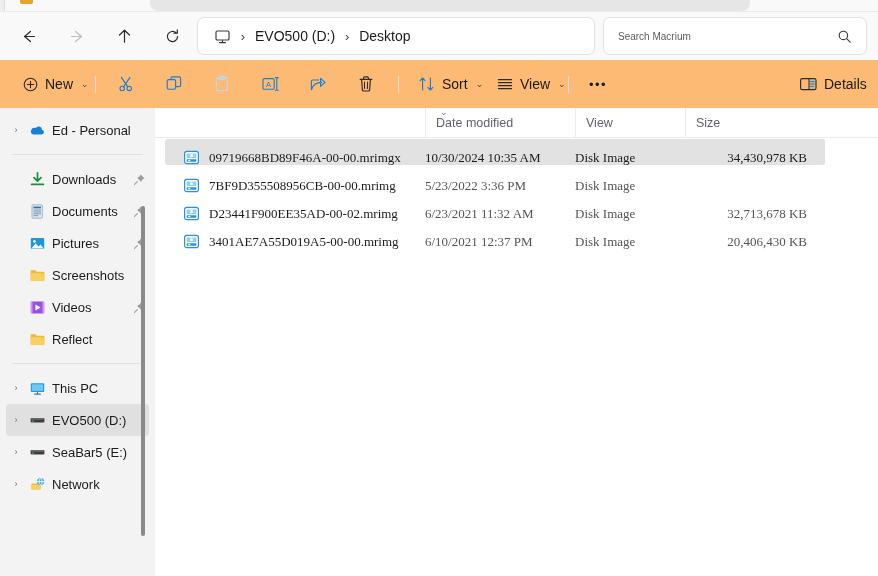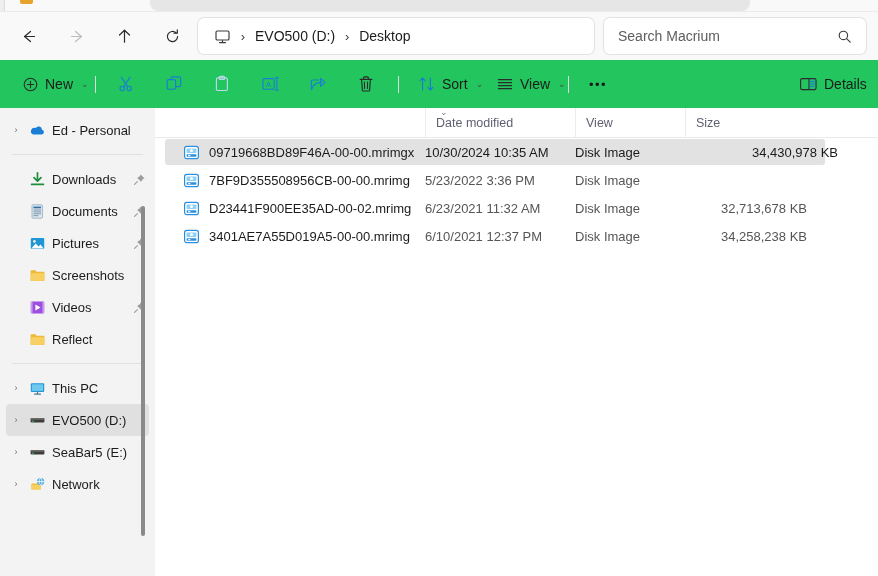--- a/index.html
+++ b/index.html
@@ -73,29 +73,29 @@
   }
 
   .searchbox {
     position: absolute; left: 604px; top: 6px;
     width: 262px; height: 36px;
     background: #ffffff; border-radius: 6px;
     box-shadow: 0 0 0 1px #e2e2e2;
     display: flex; align-items: center;
   }
   .search-placeholder {
-    margin-left: 14px; font-size: 14px; color: #5d5d5d; flex: 1;
+    margin-left: 14px; font-size: 10px; color: #5d5d5d; flex: 1;
     white-space: nowrap;
   }
   .search-icon { margin-right: 14px; display: flex; align-items: center; }
 
   
   .commandbar {
     position: absolute; left: 0; top: 60px; width: 878px; height: 48px;
-    background: #22c55e;
+    background: #fdba74;
   }
   .cmd {
     position: absolute; top: 8px; height: 32px;
     display: flex; align-items: center; gap: 6px;
     border-radius: 4px; padding: 0 6px; cursor: default;
   }
   .cmd-label { font-size: 14px; color: #1b1b1b; white-space: nowrap; }
   .chev { font-size: 9px; color: #4a4a4a; margin-left: 2px; }
   .cmd-sep {
     position: absolute; top: 16px; width: 1px; height: 17px; background: #dcdcdc;
@@ -170,22 +170,22 @@
     display: flex; align-items: center;
     cursor: default;
   }
   .row .rowbg {
     position: absolute; left: 10px; top: 1px; width: 660px; height: 26px;
     border-radius: 3px; background: transparent;
   }
   .row.selected .rowbg { background: #e2e2e2; }
   .cell {
     position: absolute; top: 0; height: 28px;
-    display: flex; align-items: center;
-    font-size: 13px; white-space: nowrap;
+    display: flex; align-items: flex-end;
+    font-size: 13px; white-space: nowrap; font-family: Liberation Serif, serif;
   }
   .cell-name  { color: #1b1b1b; }
   .cell-other { color: #555555; }
   .row.selected .cell-other { color: #1b1b1b; }
   .file-icon { margin-right: 9px; display: flex; align-items: center; }
 
   svg { display: block; }
 </style>
 </head>
 <body>
@@ -530,21 +530,21 @@
                 <rect x="3.6" y="4.4" width="9.8" height="4.6" rx="0.8" fill="#8fd0f5"></rect>
                 <rect x="3.6" y="10.2" width="9.8" height="2.6" rx="0.7" fill="#2b8fe0"></rect>
                 <circle cx="8.5" cy="6.6" r="1.5" fill="#ffffff"></circle>
                 <rect x="5.2" y="10.9" width="2.2" height="1.3" fill="#ffffff"></rect>
               </svg>
             </span>
             <span>09719668BD89F46A-00-00.mrimgx</span>
           </div>
           <div class="cell cell-other" style="left: 270px;">10/30/2024 10:35 AM</div>
           <div class="cell cell-other" style="left: 420px;">Disk Image</div>
-          <div class="cell cell-other" style="left: 561px; width: 122px; justify-content: flex-end;">34,430,978 KB</div>
+          <div class="cell cell-other" style="left: 530px; width: 122px; justify-content: flex-end;">34,430,978 KB</div>
         </div>
         <div class="row">
           <div class="rowbg"></div>
           <div class="cell cell-name" style="left: 28px;">
             <span class="file-icon">
               <svg width="17" height="17" viewBox="0 0 17 17">
                 <rect x="1.6" y="2.4" width="13.8" height="12.2" rx="2.2" fill="#ffffff" stroke="#2b8fe0" stroke-width="1.2"></rect>
                 <rect x="3.6" y="4.4" width="9.8" height="4.6" rx="0.8" fill="#8fd0f5"></rect>
                 <rect x="3.6" y="10.2" width="9.8" height="2.6" rx="0.7" fill="#2b8fe0"></rect>
                 <circle cx="8.5" cy="6.6" r="1.5" fill="#ffffff"></circle>
@@ -583,18 +583,18 @@
                 <rect x="3.6" y="4.4" width="9.8" height="4.6" rx="0.8" fill="#8fd0f5"></rect>
                 <rect x="3.6" y="10.2" width="9.8" height="2.6" rx="0.7" fill="#2b8fe0"></rect>
                 <circle cx="8.5" cy="6.6" r="1.5" fill="#ffffff"></circle>
                 <rect x="5.2" y="10.9" width="2.2" height="1.3" fill="#ffffff"></rect>
               </svg>
             </span>
             <span>3401AE7A55D019A5-00-00.mrimg</span>
           </div>
           <div class="cell cell-other" style="left: 270px;">6/10/2021 12:37 PM</div>
           <div class="cell cell-other" style="left: 420px;">Disk Image</div>
-          <div class="cell cell-other" style="left: 530px; width: 122px; justify-content: flex-end;">34,258,238 KB</div>
+          <div class="cell cell-other" style="left: 530px; width: 122px; justify-content: flex-end;">20,406,430 KB</div>
         </div>
       </div>
   </div>
 
 </div>
 
 </body></html>

